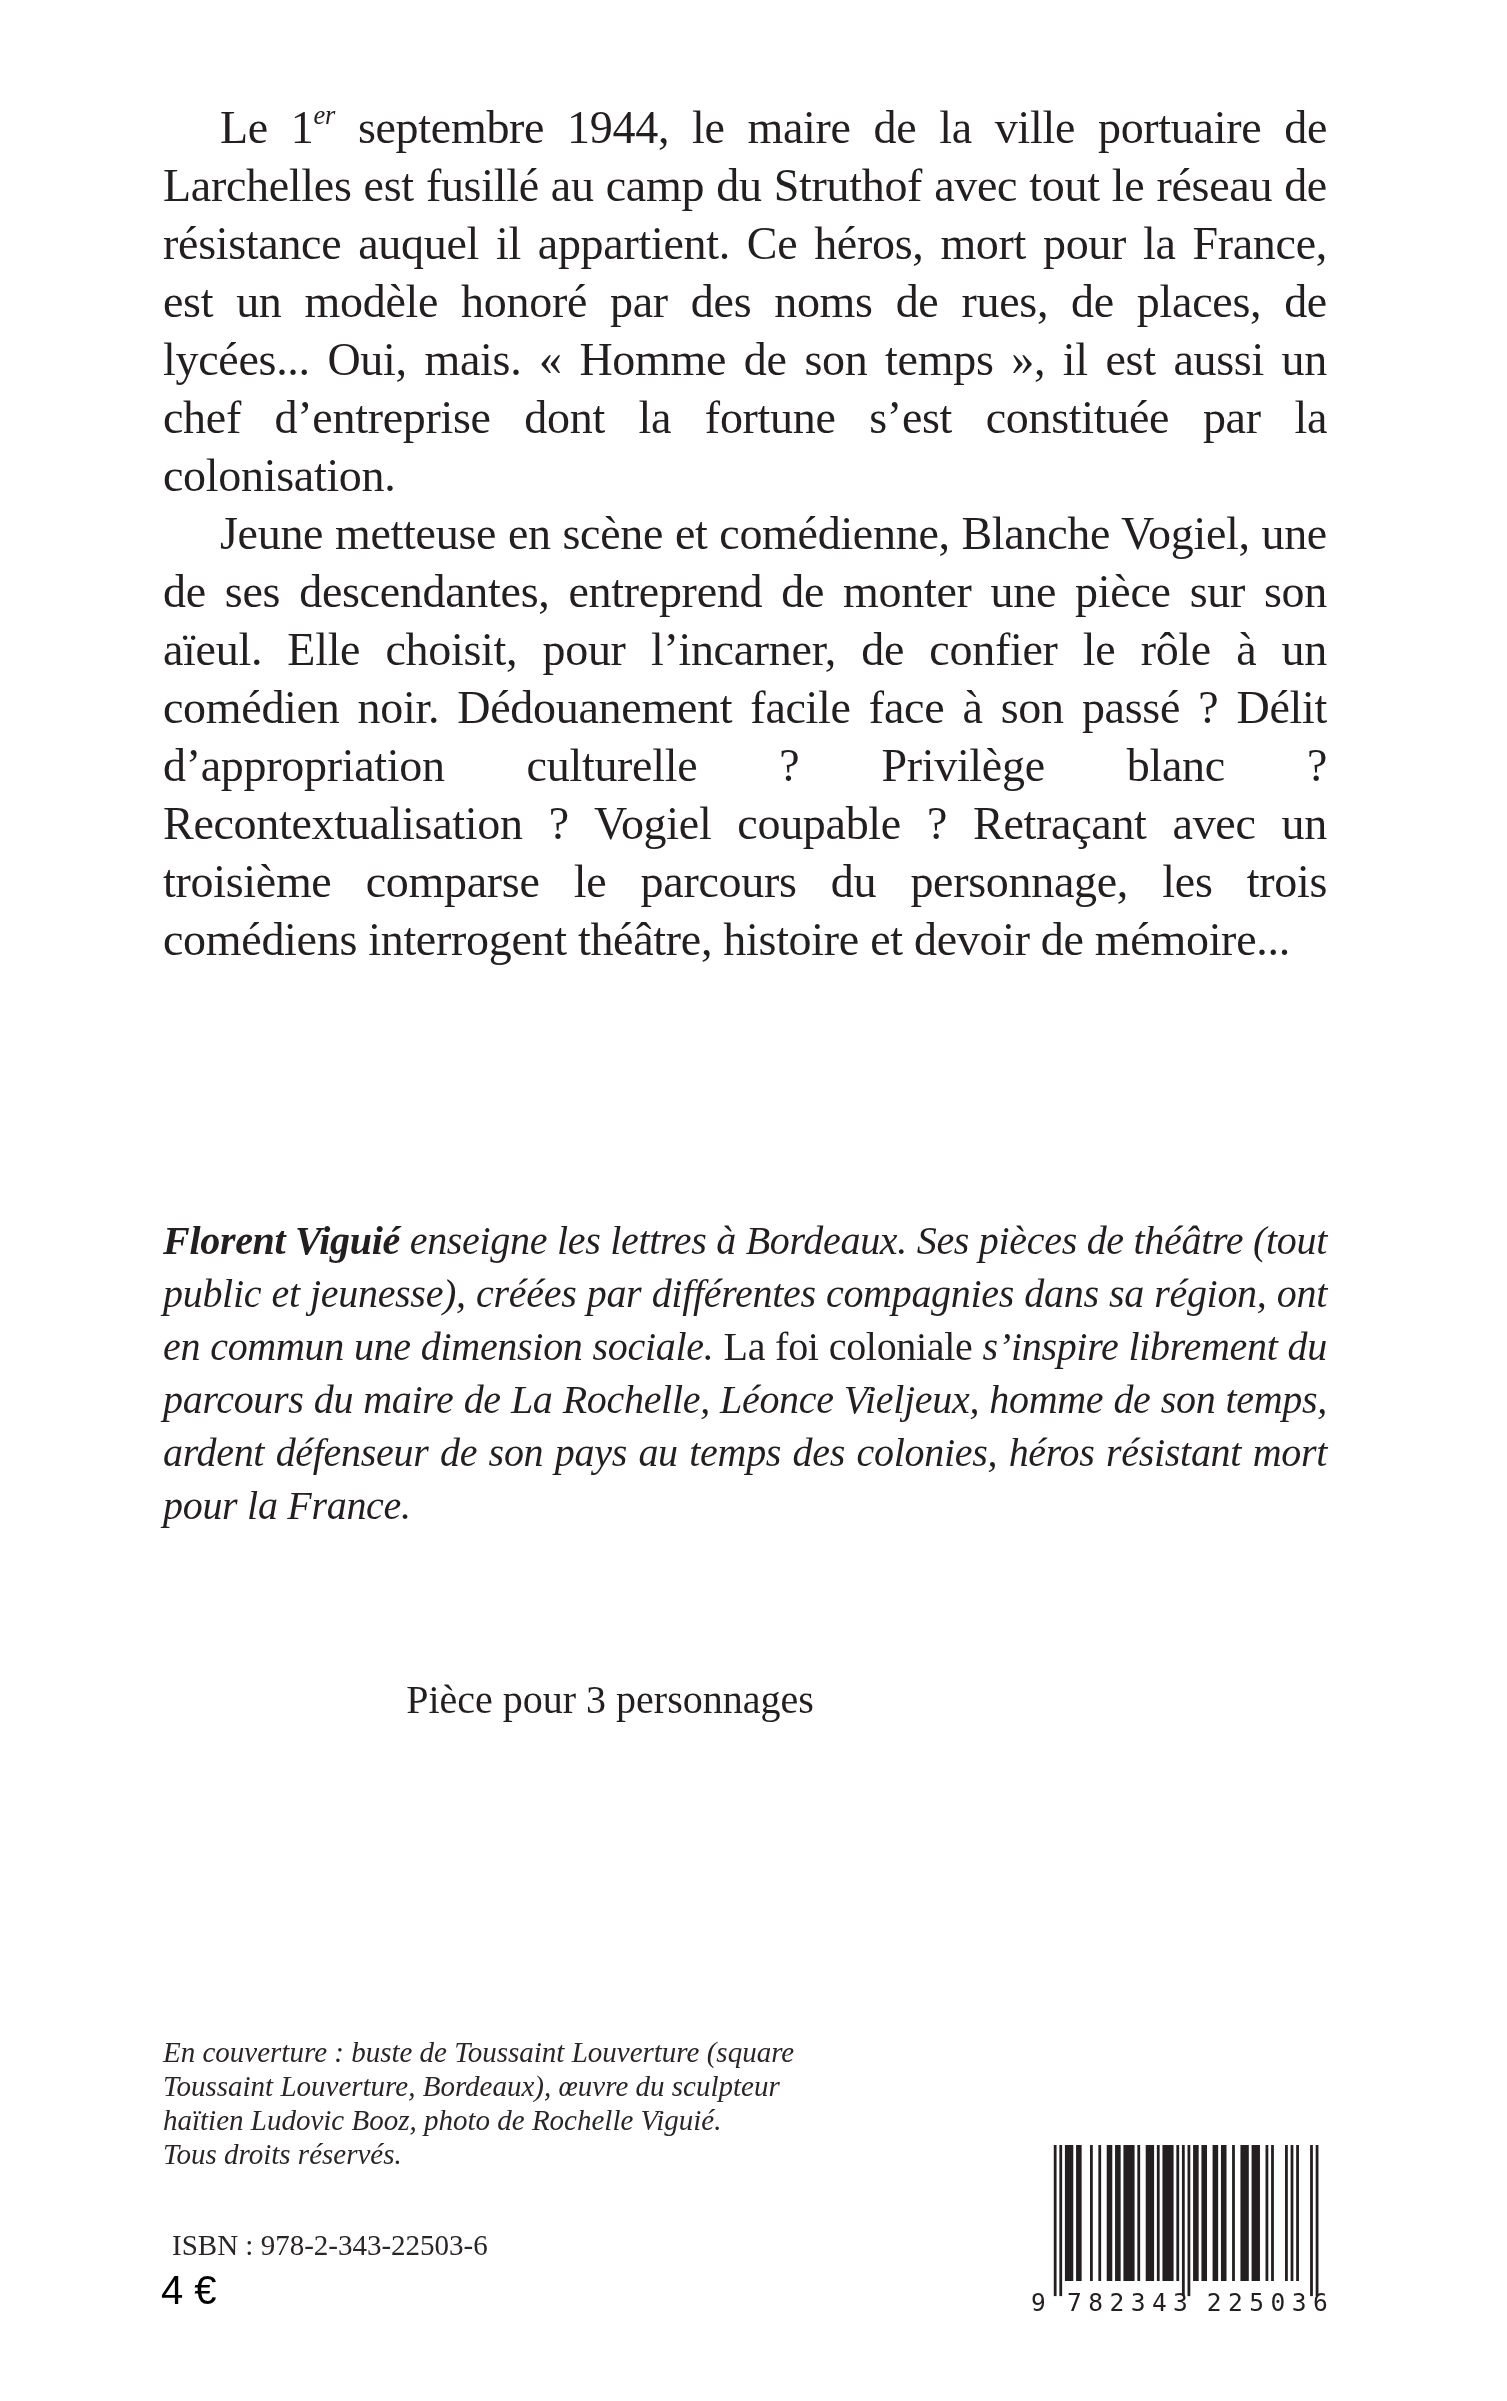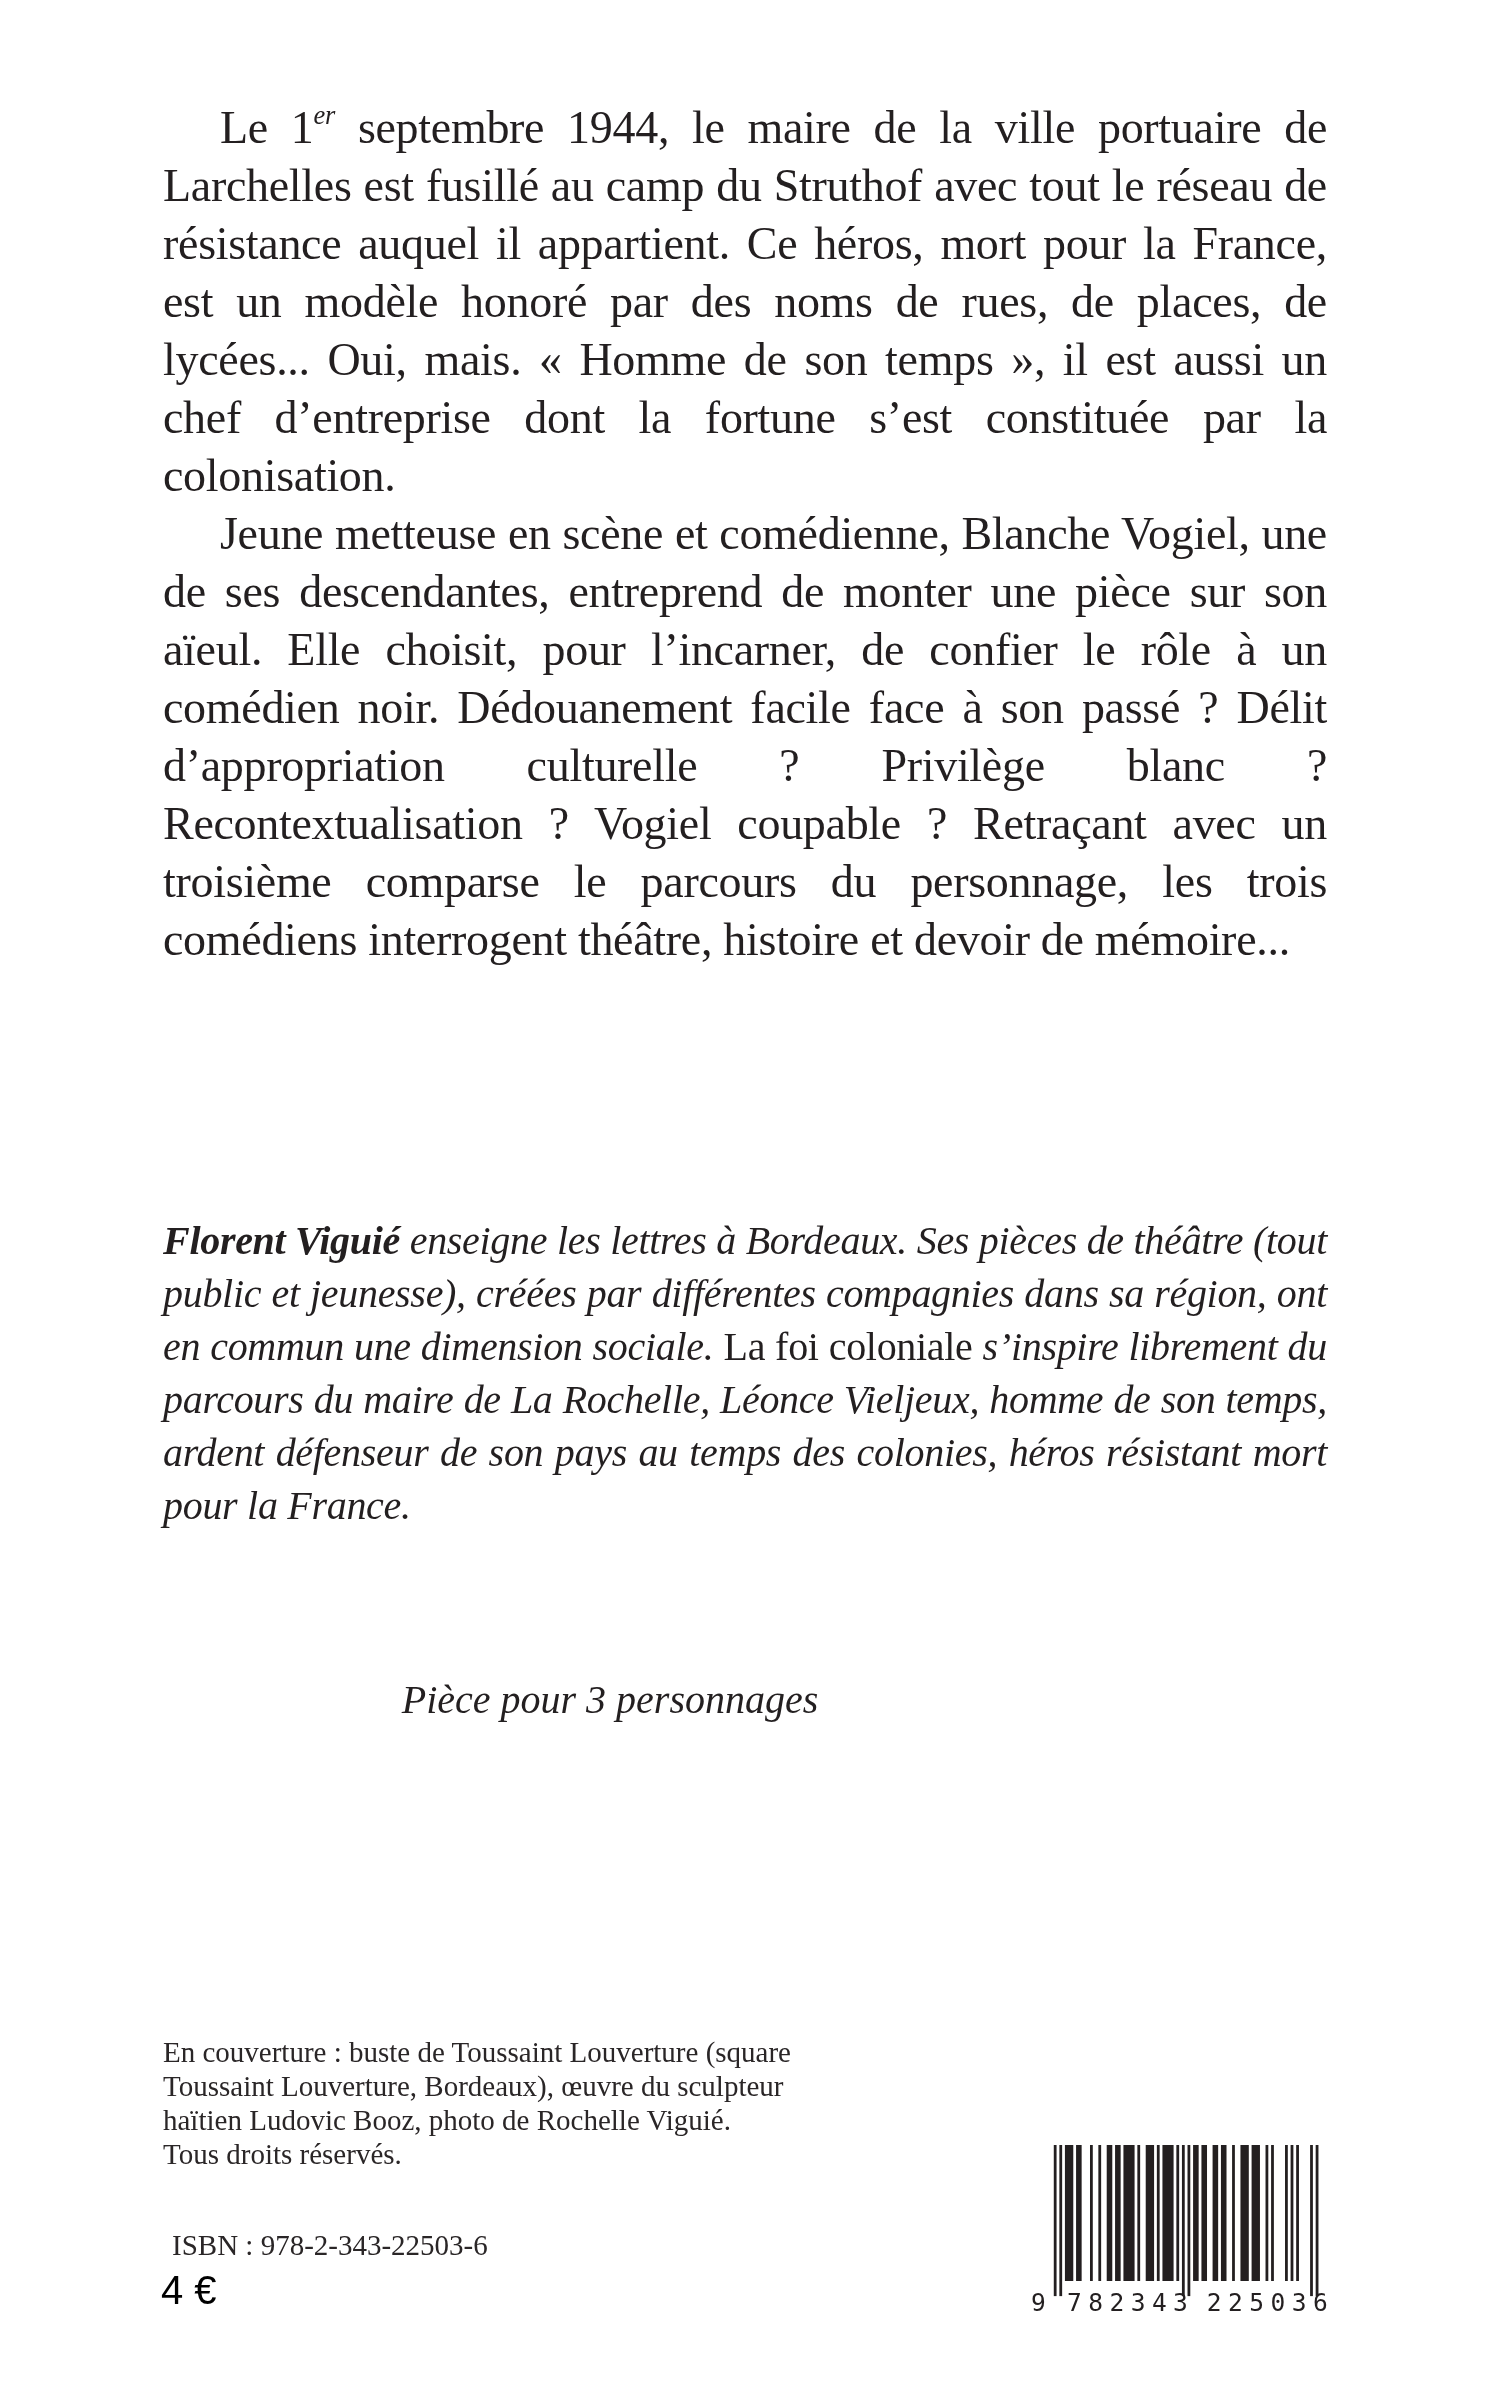--- a/index.html
+++ b/index.html
@@ -18,28 +18,28 @@
     font-family: "Liberation Serif", "DejaVu Serif", serif;
     font-style: italic; font-size: 40px; line-height: 53px;
     text-align: justify; text-align-last: left; letter-spacing: -0.3px;
   }
   .bio p { margin: 0; }
   .bio .author { font-weight: bold; }
   .bio .title-in-text { font-style: normal; }
   .cast {
     position: absolute; left: 0; top: 1673px; width: 1220px; text-align: center;
     font-family: "Liberation Serif", "DejaVu Serif", serif;
-    font-style: italic; font-size: 40px; line-height: 53px;
+    font-size: 40px; line-height: 53px;
   }
   .credits {
     position: absolute; left: 163px; top: 2035px; width: 719px;
     font-family: "Liberation Serif", "DejaVu Serif", serif;
     font-size: 29px; line-height: 34px; color: #2a2627;
   }
-  .credits p { margin: 0; }
+  .credits p { margin: 0; font-style: italic; }
   .isbn {
     position: absolute; left: 172px; top: 2228px;
     font-family: "Liberation Serif", "DejaVu Serif", serif;
     font-size: 29px; line-height: 34px; color: #2a2627;
   }
   .price {
     position: absolute; left: 161px; top: 2267px;
     font-family: "Liberation Sans", "DejaVu Sans", sans-serif;
     font-size: 40px; line-height: 47px; color: #000;
   }

